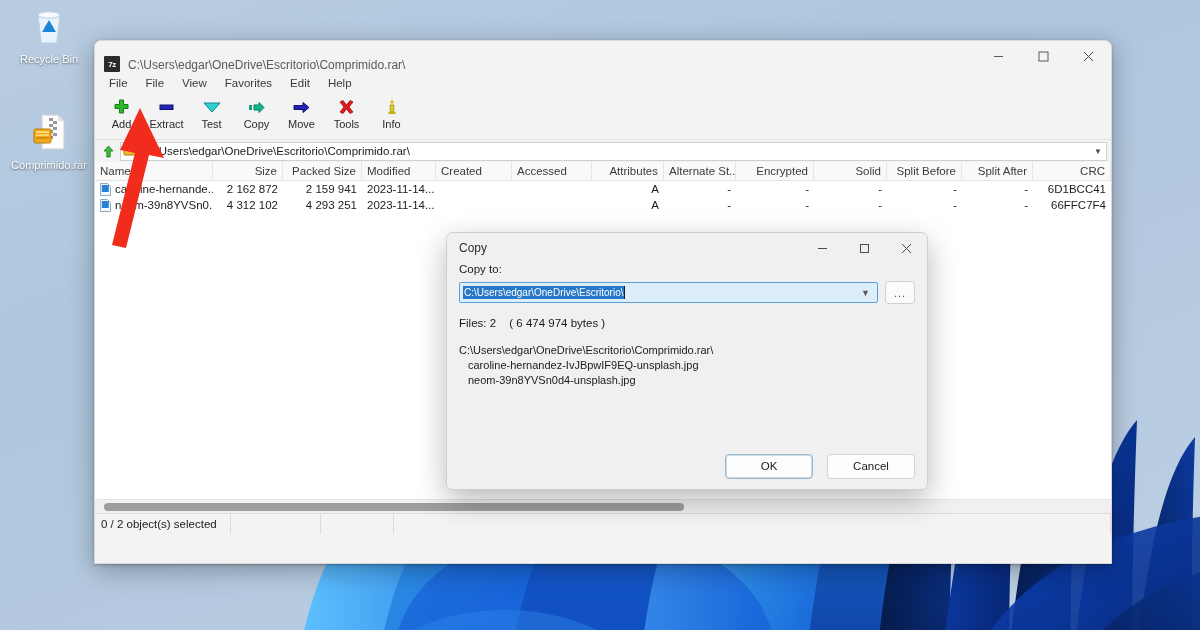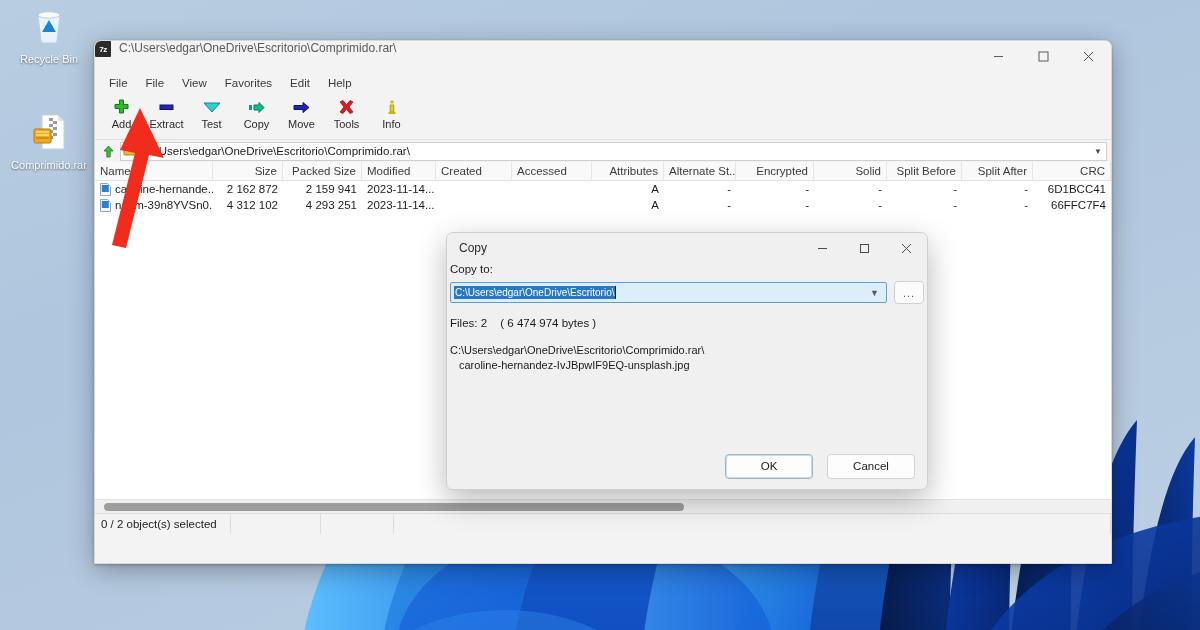--- a/index.html
+++ b/index.html
@@ -43,21 +43,22 @@
     width: 1018px; height: 524px;
     background: #f3f3f3;
     border-radius: 7px 7px 0 0;
     box-shadow: 0 6px 26px rgba(0,0,0,.30), 0 1px 3px rgba(0,0,0,.25);
     overflow: hidden;
     border: 1px solid #d8d8d8;
   }
   .titlebar {
     height: 31px;
     background: #f3f3f3;
-    display: flex; align-items: flex-start;
+    display: flex; align-items: flex-end;
+    padding-left: 9px;
     position: relative;
   }
   .title-icon {
     width: 16px; height: 16px;
     background: #2b2b2b;
     color: #fff;
     font-size: 8px; font-weight: bold;
     display: flex; align-items: center; justify-content: center;
     font-family: "Liberation Sans", sans-serif;
     border-radius: 1px;
@@ -215,21 +216,21 @@
     height: 30px;
     background: #f0f0f0;
     display: flex; align-items: center;
     padding-left: 12px;
     position: relative;
   }
   .dlg-title .t { font-size: 12px; color: #2c2c2c; }
   .dlg-wc { position: absolute; right: 0; top: 0; display: flex; }
   .dlg-wc .wc { width: 42px; height: 30px; font-size: 11px; }
 
-  .dlg-body { padding: 0 3px; position: relative; }
+  .dlg-body { padding: 0 12px; position: relative; }
   .lbl { font-size: 11.5px; color: #1a1a1a; }
   .combo-row { display: flex; align-items: center; gap: 7px; margin-top: 6px; }
   .path-combo {
     flex: 1;
     height: 21px;
     background: #ddeefb;
     border: 1px solid #5aa0d8;
     border-radius: 2px;
     display: flex; align-items: center;
     position: relative;
@@ -606,20 +607,21 @@
       </div>
 
       <div class="files-line">
         <span>Files: 2</span>
         <span class="bytes">( 6 474 974 bytes )</span>
       </div>
 
       <div class="pathlist">
         <div>C:\Users\edgar\OneDrive\Escritorio\Comprimido.rar\</div>
         <div class="sub">caroline-hernandez-IvJBpwIF9EQ-unsplash.jpg</div>
+        <div class="sub">neom-39n8YVSn0d4-unsplash.jpg</div>
       </div>
     </div>
 
     <div class="dlg-footer">
       <div class="dbtn primary">OK</div>
       <div class="dbtn">Cancel</div>
     </div>
   </div>
 
   <div id="annot-arrow">

